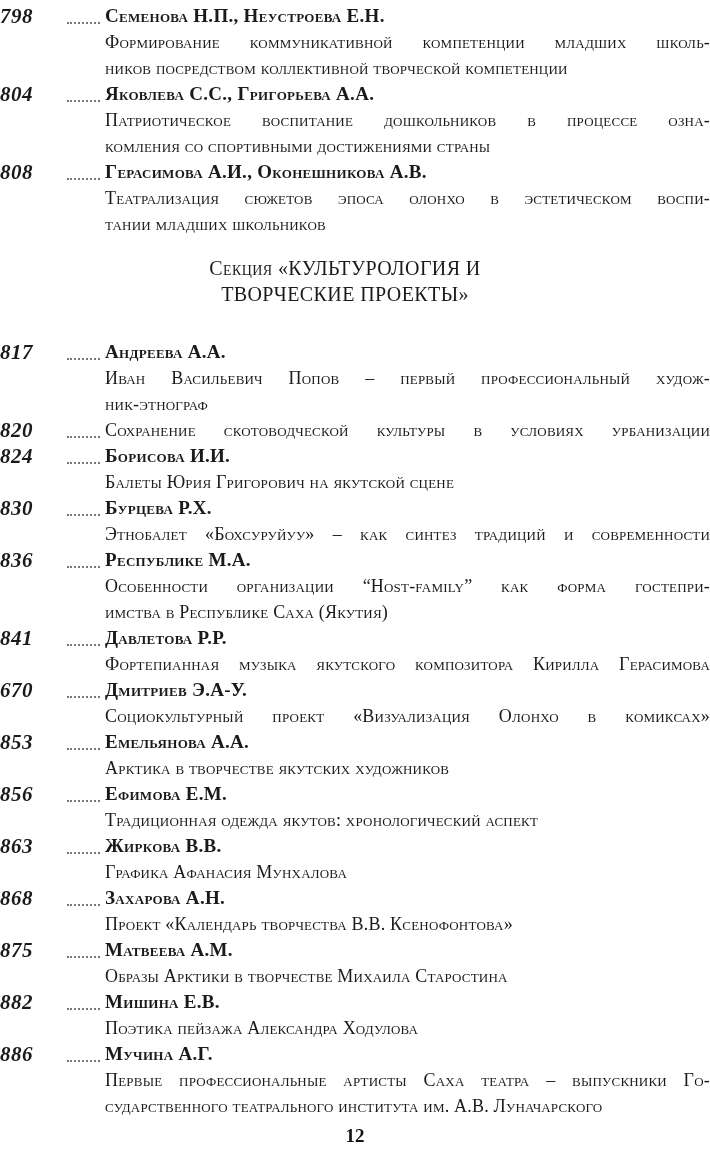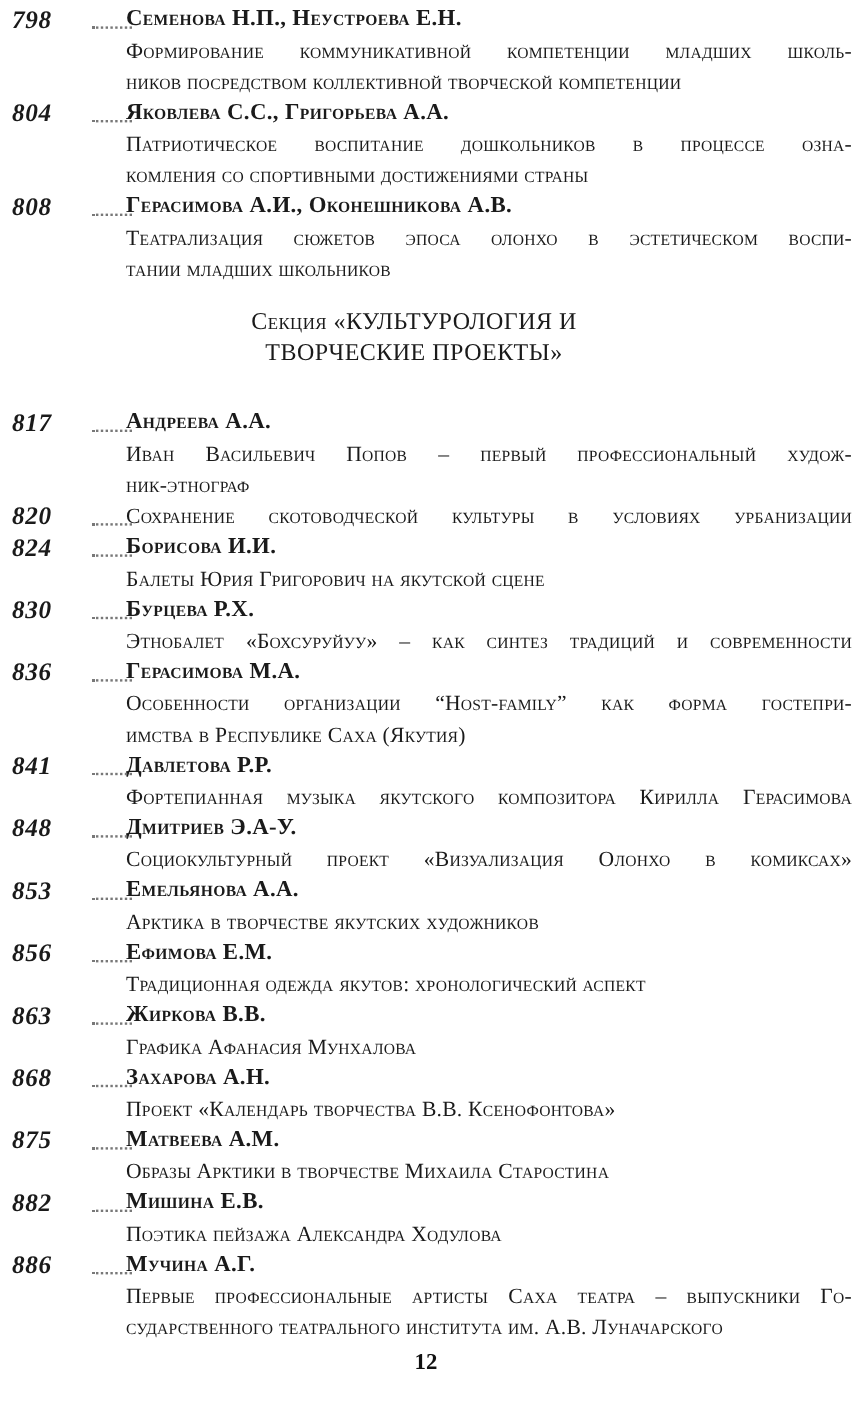--- a/index.html
+++ b/index.html
@@ -16,21 +16,21 @@
   }
   .page {
     padding-top: 3px;
     position: relative;
     width: 710px;
     height: 1171px;
   }
   .entry { position: relative; }
   .numwrap {
     position: absolute;
-    left: 10px;
+    left: 0;
     top: 0;
     width: 101px;
     height: 26px;
     display: flex;
     align-items: flex-end;
     gap: 32px;
   }
   .pagenum {
     font-style: italic;
     font-weight: bold;
@@ -179,41 +179,41 @@
     <div class="title">
           <div class="tline just">Этнобалет «Бохсуруйуу» – как синтез традиций и современности</div>
         </div>
   </div>
 
   <div class="entry">
     <div class="numwrap">
       <span class="pagenum">836</span>
       <span class="lead"></span>
     </div>
-    <span class="authors">Герасимова М.А.</span>
+    <span class="authors">Республике М.А.</span>
     <div class="title">
           <div class="tline just">Особенности организации “Host-family” как форма гостепри-</div>
           <div class="tline">имства в Республике Саха (Якутия)</div>
         </div>
   </div>
 
   <div class="entry">
     <div class="numwrap">
       <span class="pagenum">841</span>
       <span class="lead"></span>
     </div>
     <span class="authors">Давлетова Р.Р.</span>
     <div class="title">
           <div class="tline just">Фортепианная музыка якутского композитора Кирилла Герасимова</div>
         </div>
   </div>
 
   <div class="entry">
     <div class="numwrap">
-      <span class="pagenum">848</span>
+      <span class="pagenum">670</span>
       <span class="lead"></span>
     </div>
     <span class="authors">Дмитриев Э.А-У.</span>
     <div class="title">
           <div class="tline just">Социокультурный проект «Визуализация Олонхо в комиксах»</div>
         </div>
   </div>
 
   <div class="entry">
     <div class="numwrap">

